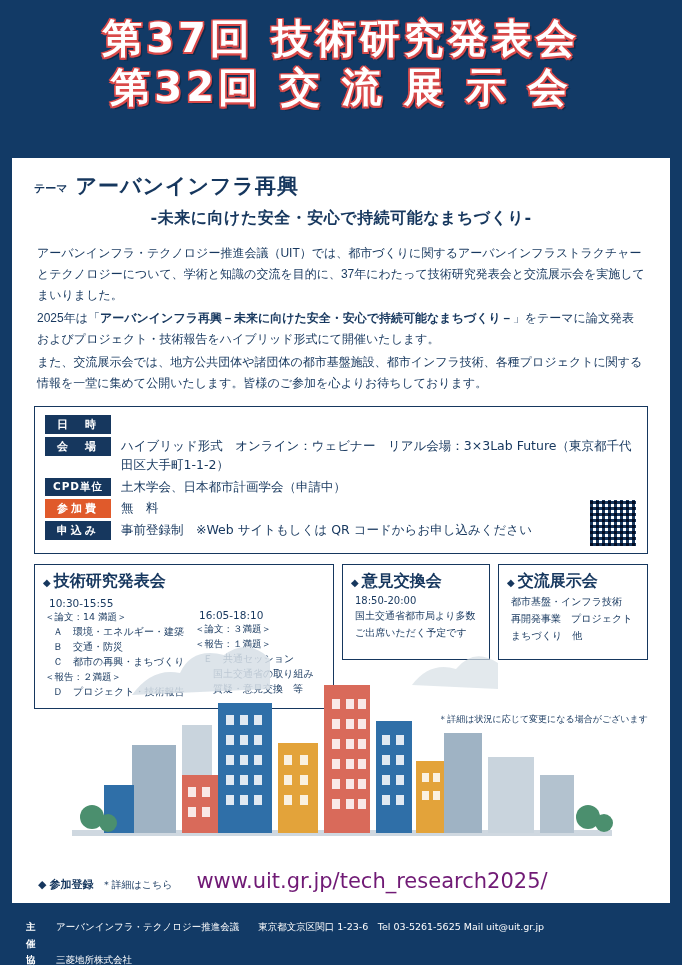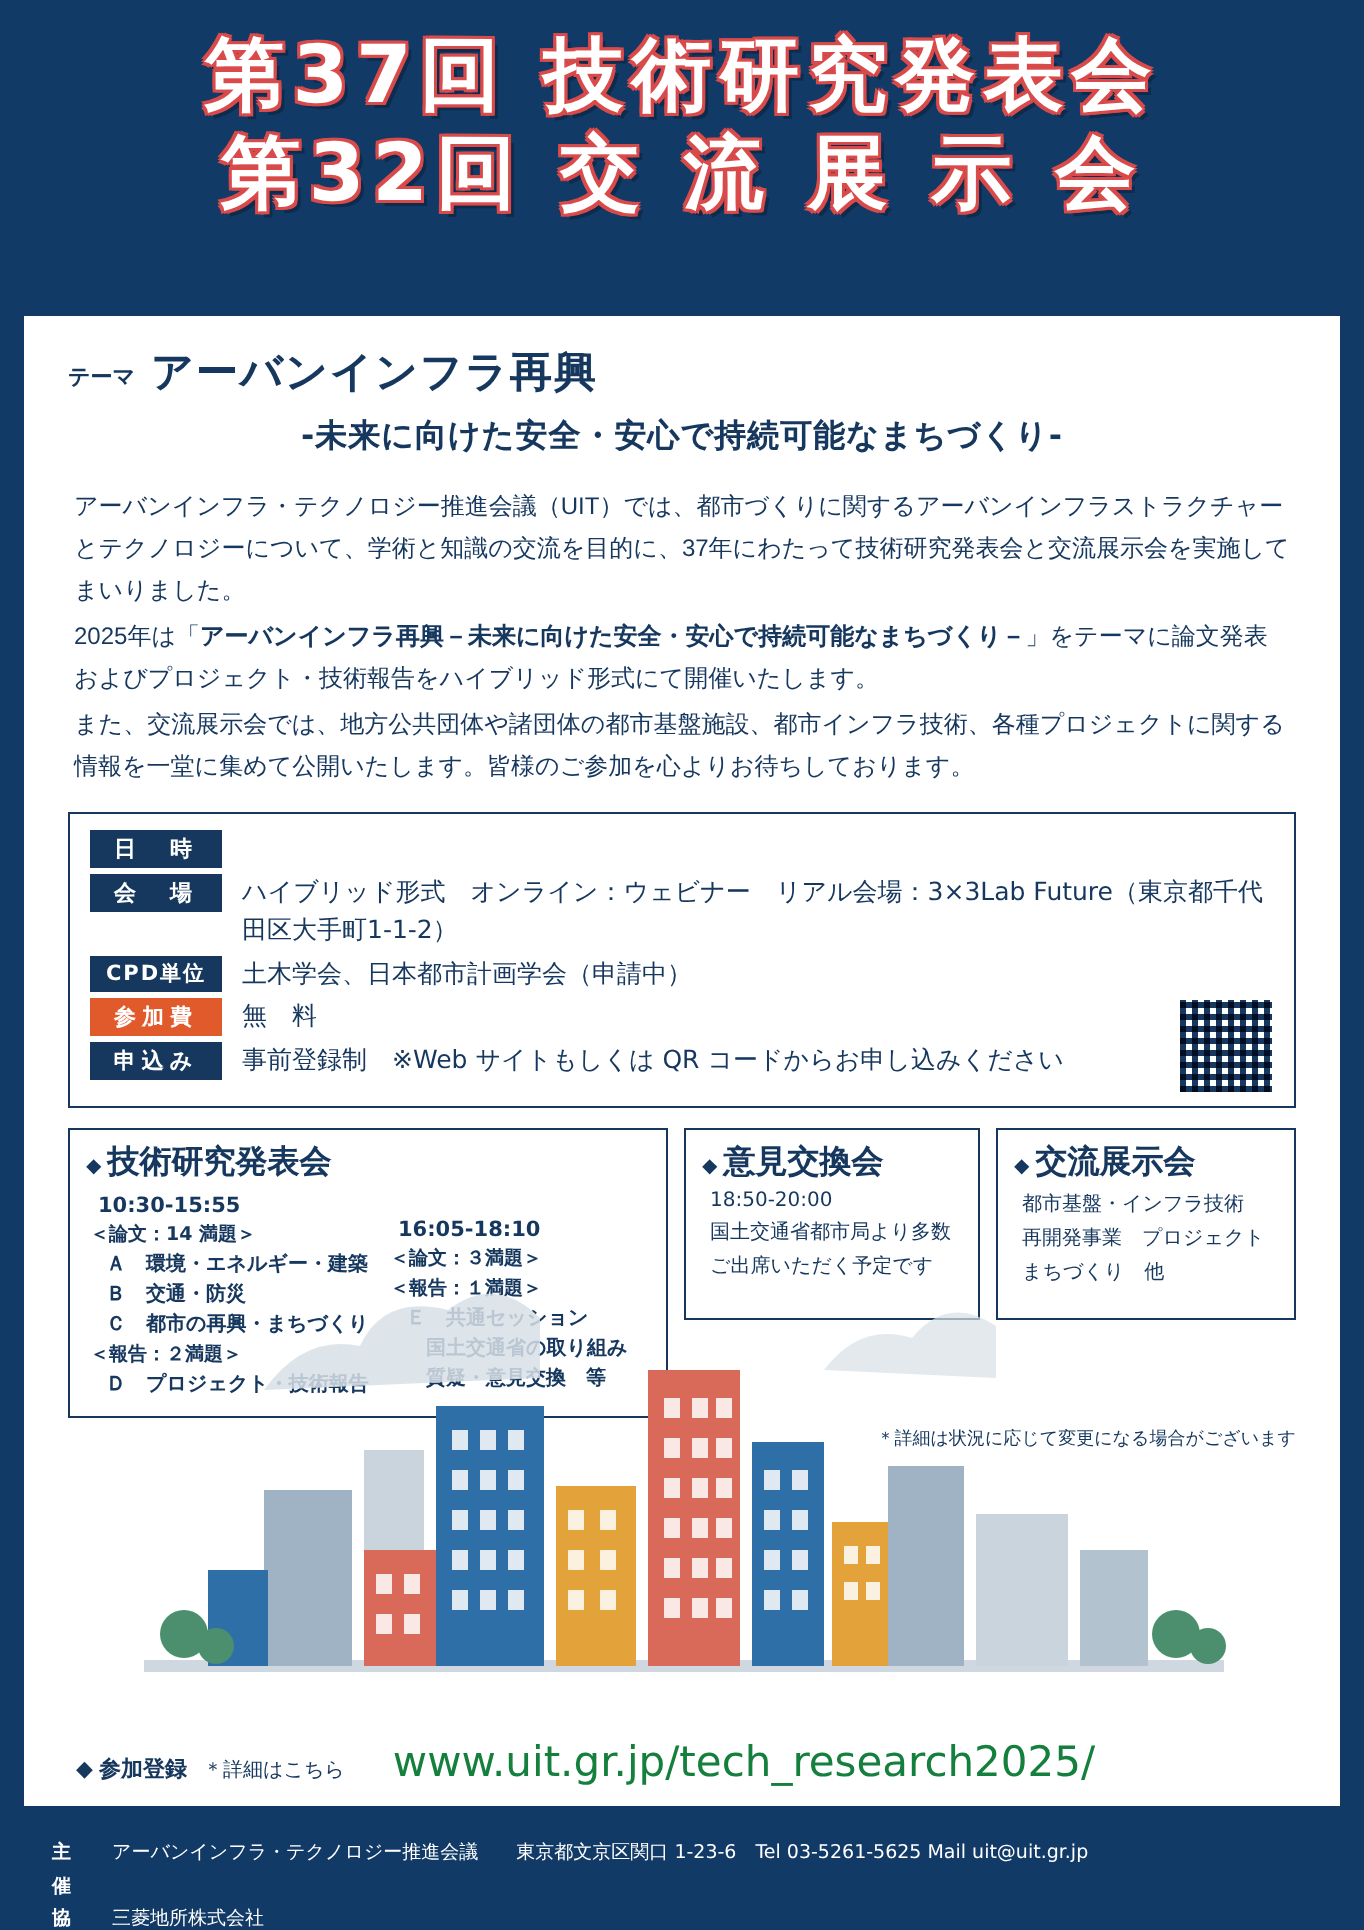--- a/index.html
+++ b/index.html
@@ -124,21 +124,21 @@
     color: #16375e;
     font-family: "DejaVu Sans", sans-serif;
   }
   .panel.p1 { flex: 0 0 300px; min-height: 118px; }
   .panel.p2 { flex: 0 0 148px; min-height: 96px; }
   .panel.p3 { flex: 1 1 auto; min-height: 96px; }
   .panel-title {
     font-size: 16px; font-weight: bold; margin-bottom: 3px;
   }
   .panel-title::before { content: "\25C6"; margin-right: 3px; font-size: 10px; }
-  .p1-cols { display: flex; font-weight: bold; }
+  .p1-cols { display: flex; }
   .p1-left { flex: 0 0 150px; }
   .p1-right { flex: 1 1 auto; }
   .time { font-size: 10.5px; margin: 2px 0 2px 6px; }
   .cnt { font-size: 9.5px; margin: 2px 0 1px 2px; }
   .item { font-size: 10px; margin: 1px 0 1px 10px; }
   .p2 .line, .p3 .line { font-size: 10px; margin: 3px 0 3px 4px; }
   .note {
     margin: 4px 22px 0 0;
     text-align: right;
     font-size: 9px; color: #16375e;
@@ -154,21 +154,21 @@
     display: flex; align-items: baseline; padding: 0 26px;
   }
   .url-left {
     font-size: 11px; color: #16375e; font-weight: bold;
     font-family: "DejaVu Sans", sans-serif;
   }
   .url-left .diamond { margin-right:3px; }
   .url-left .detail { font-weight: normal; margin-left: 8px; font-size: 10px; }
   .url {
     margin-left: 24px;
-    font-size: 21px; color: #15803d;
+    font-size: 21px; color: #701a75;
     font-family: "DejaVu Sans", sans-serif;
   }
 
   
   .footer {
     position: absolute; left: 0; right: 0; bottom: 0; height: 54px;
     color: #ffffff;
     padding: 8px 26px 0 26px;
     font-family: "DejaVu Sans", sans-serif;
     border-radius: 13px;

